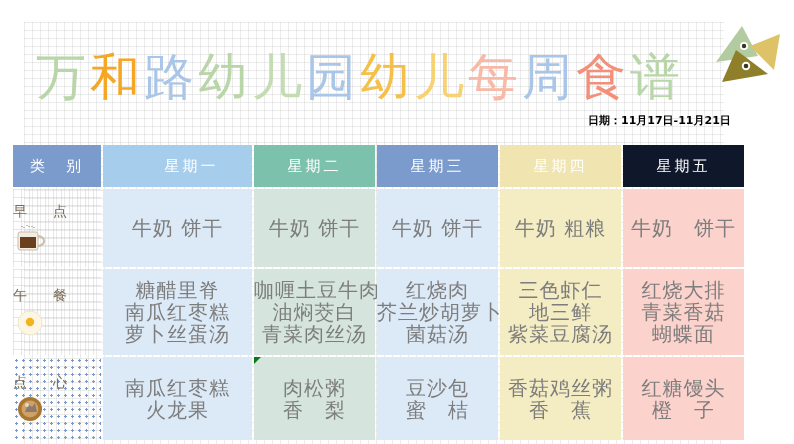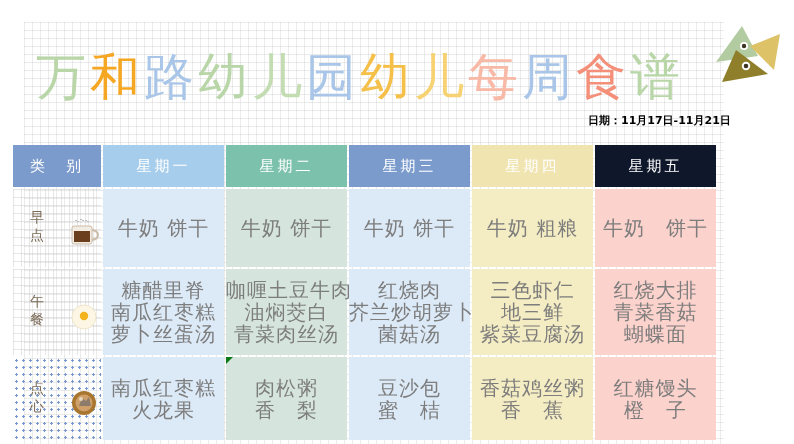--- a/index.html
+++ b/index.html
@@ -129,22 +129,22 @@
   td.cat {
     font-size: 14px;
     color: #7a6a56;
     letter-spacing: 6px;
     position: relative;
   }
   .cat-inner {
     position: relative;
     z-index: 2;
     display: flex;
-    flex-direction: row;
-    align-items: flex-end;
+    flex-direction: column;
+    align-items: flex-start;
     justify-content: center;
   }
   .cat-label { margin-bottom: 2px; }
   .cat-icon { width: 34px; height: 30px; }
 
   td.meal {
     font-size: 20px;
     color: #7d7d7d;
     line-height: 22px;
     letter-spacing: 1px;
@@ -209,21 +209,21 @@
     </div>
   </div>
 
   <div id="date-line">日期：11月17日-11月21日</div>
 </div>
 
 <table id="menu-table">
   <thead>
     <tr id="hdr-row">
         <th class="hdr" style="background: rgb(123, 155, 205); width: 88px;">类　别</th>
-        <th class="hdr" style="background: rgb(166, 205, 235); width: 121px;">星期一</th>
+        <th class="hdr" style="background: rgb(166, 205, 235); width: 121px; padding-left: 28px;">星期一</th>
         <th class="hdr" style="background: rgb(124, 193, 171); width: 121px; margin-left: 48px;">星期二</th>
         <th class="hdr" style="background: rgb(123, 155, 205); width: 121px;">星期三</th>
         <th class="hdr" style="background: rgb(240, 228, 176); width: 121px;">星期四</th>
         <th class="hdr" style="background: #0f172a; width: 121px;">星期五</th>
       </tr>
   </thead>
   <tbody id="body-rows">
       <tr>
         <td class="cat r1 cat-grid">
           <div class="cat-inner">

